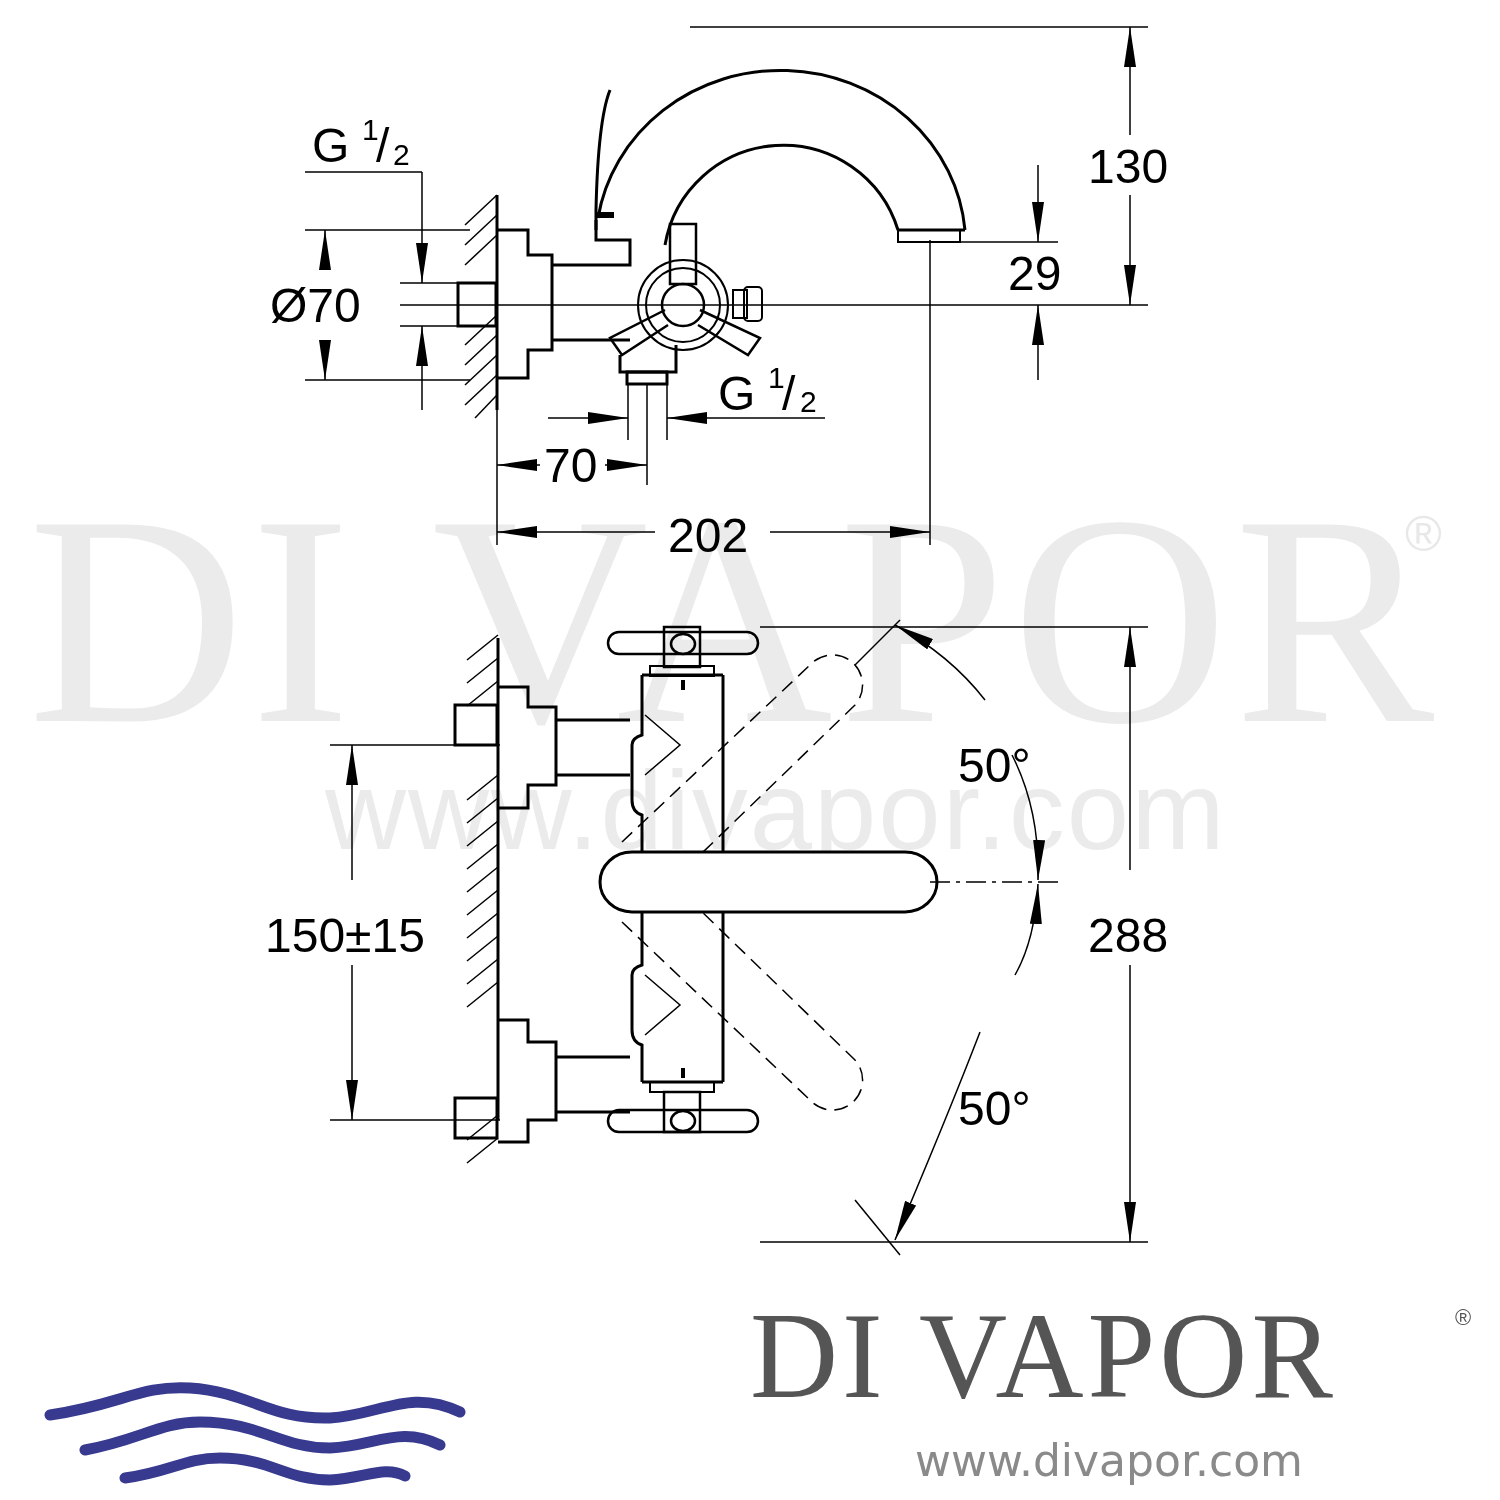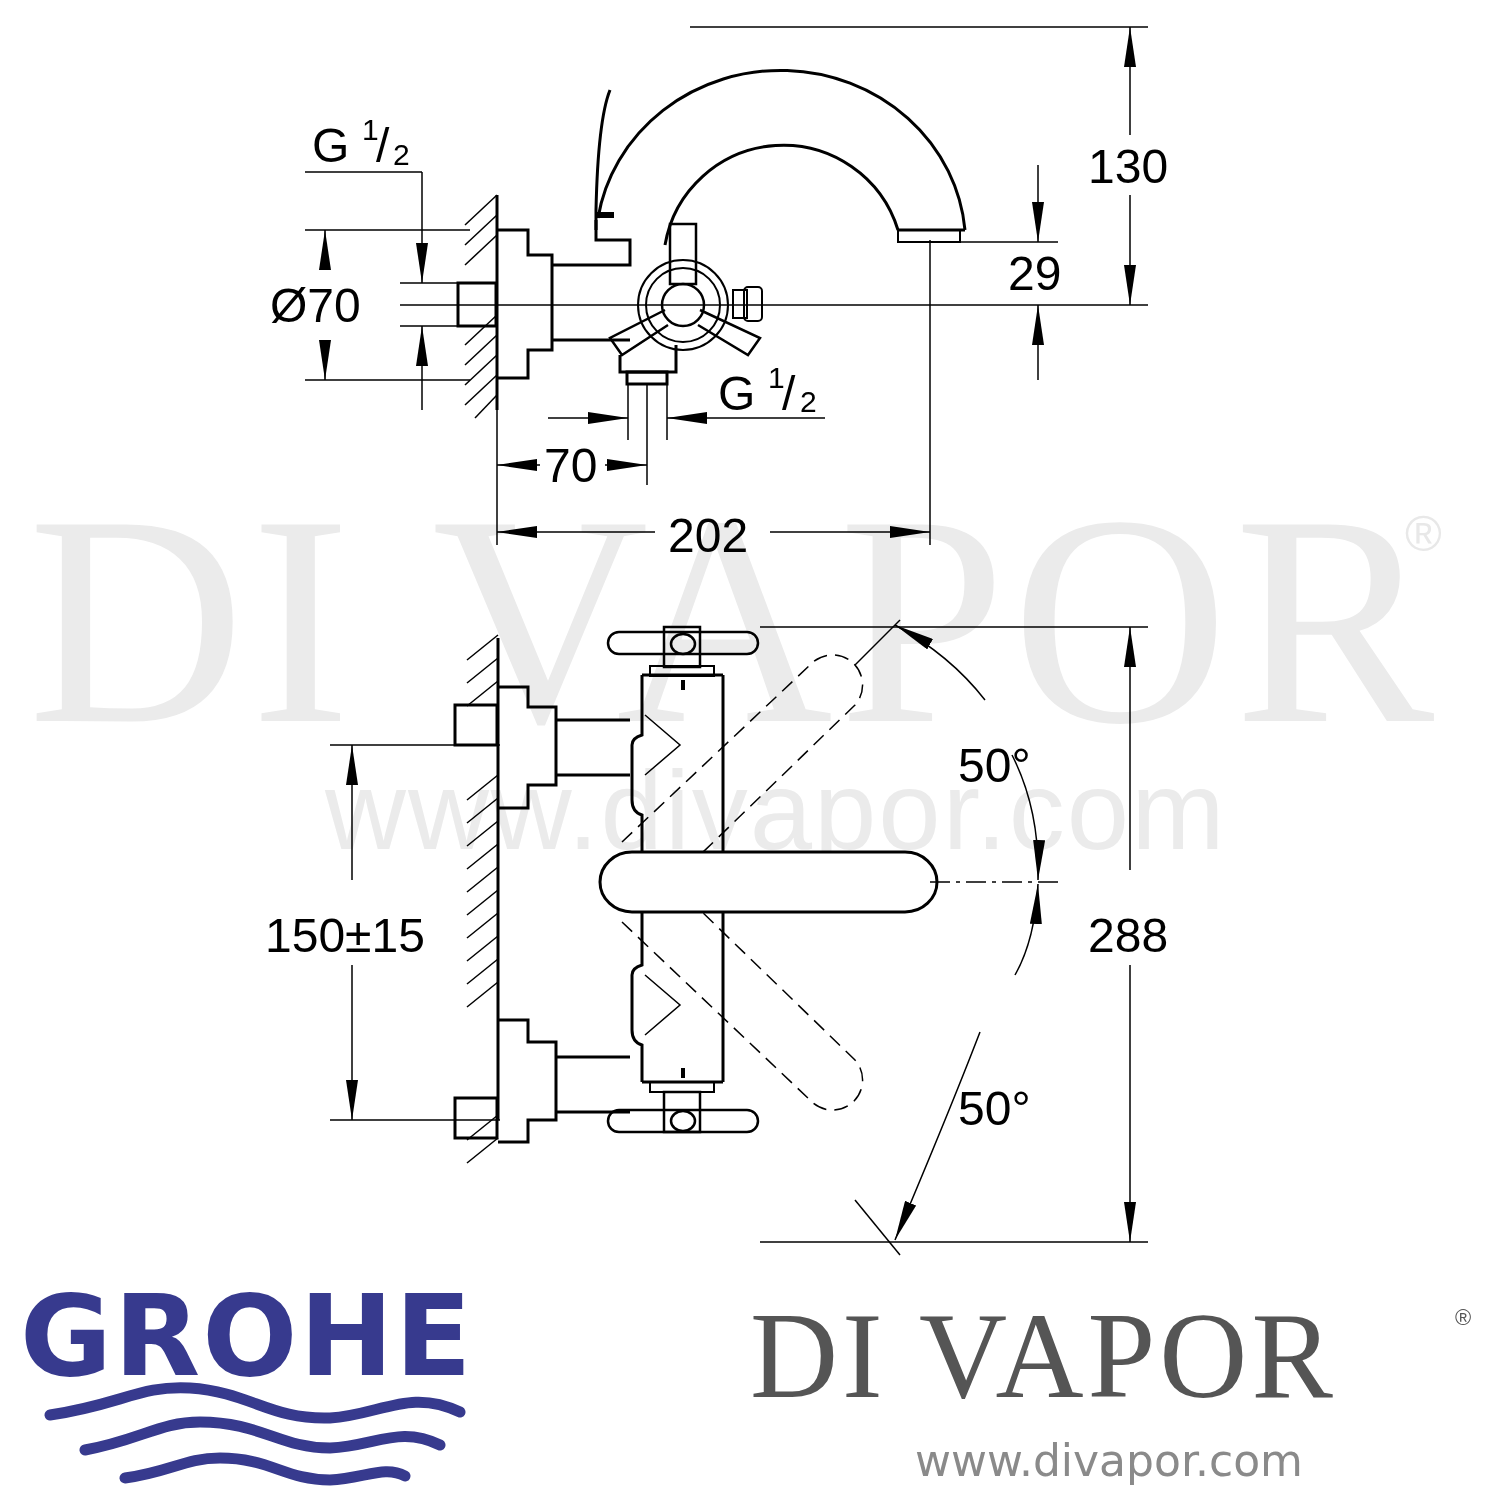--- a/index.html
+++ b/index.html
@@ -216,21 +216,20 @@
   <text class="dimtxt" x="1088" y="183">130</text>
   <text class="dimtxt" x="1008" y="290">29</text>
 
   <text class="dimtxt" x="265" y="952">150±15</text>
   <text class="dimtxt" x="1088" y="952">288</text>
   <text class="dimtxt" x="958" y="782">50°</text>
   <text class="dimtxt" x="958" y="1125">50°</text>
 </svg>
 
 <div class="grohe">
-  <div class="grohe-word">GROHE</div>
   <svg width="480" height="210" style="position:absolute;left:0;top:0">
     <g fill="none" stroke="#373a8e" stroke-width="11" stroke-linecap="round">
       <path d="M30,135 C100,125 120,105 170,108 C230,112 250,140 310,138 C360,135 390,108 440,132"></path>
       <path d="M65,170 C120,160 140,142 180,142 C240,142 260,168 310,168 C355,166 380,145 420,165"></path>
       <path d="M105,198 C150,192 165,178 200,178 C250,178 265,200 310,200 C345,198 365,185 385,196"></path>
     </g>
   </svg>
 </div>
 
 <div class="dv">

